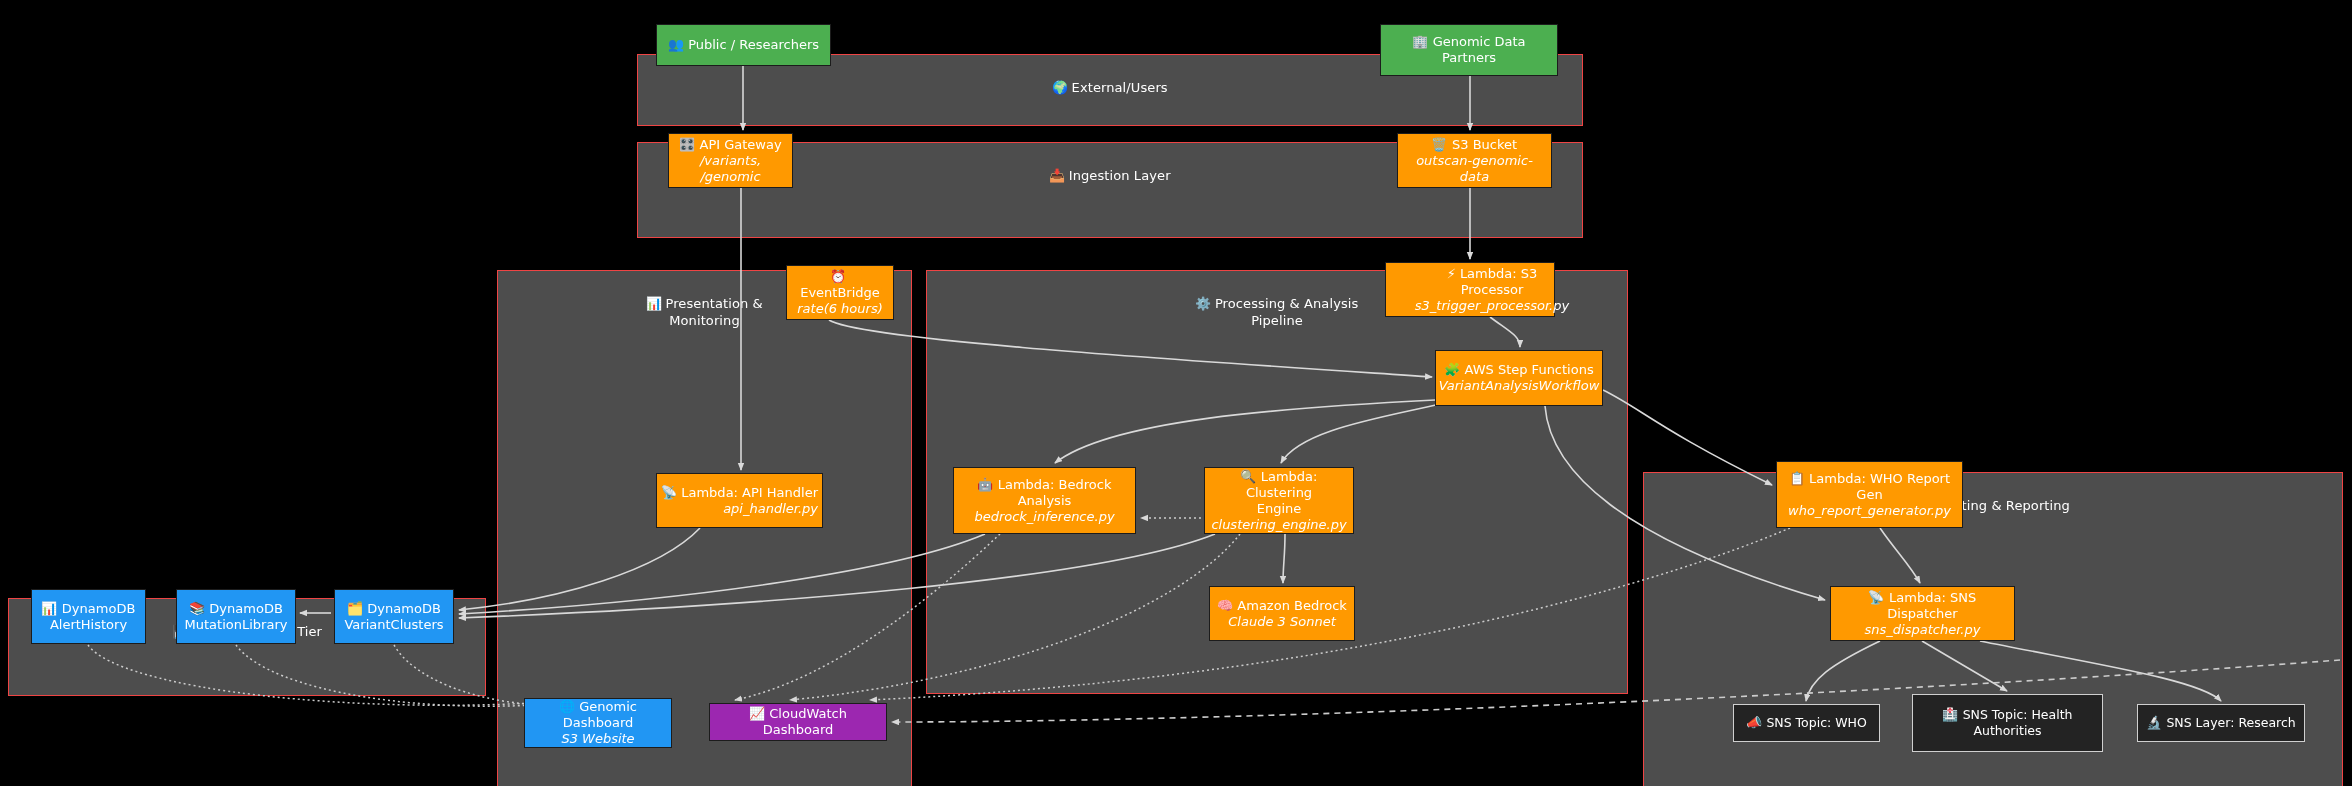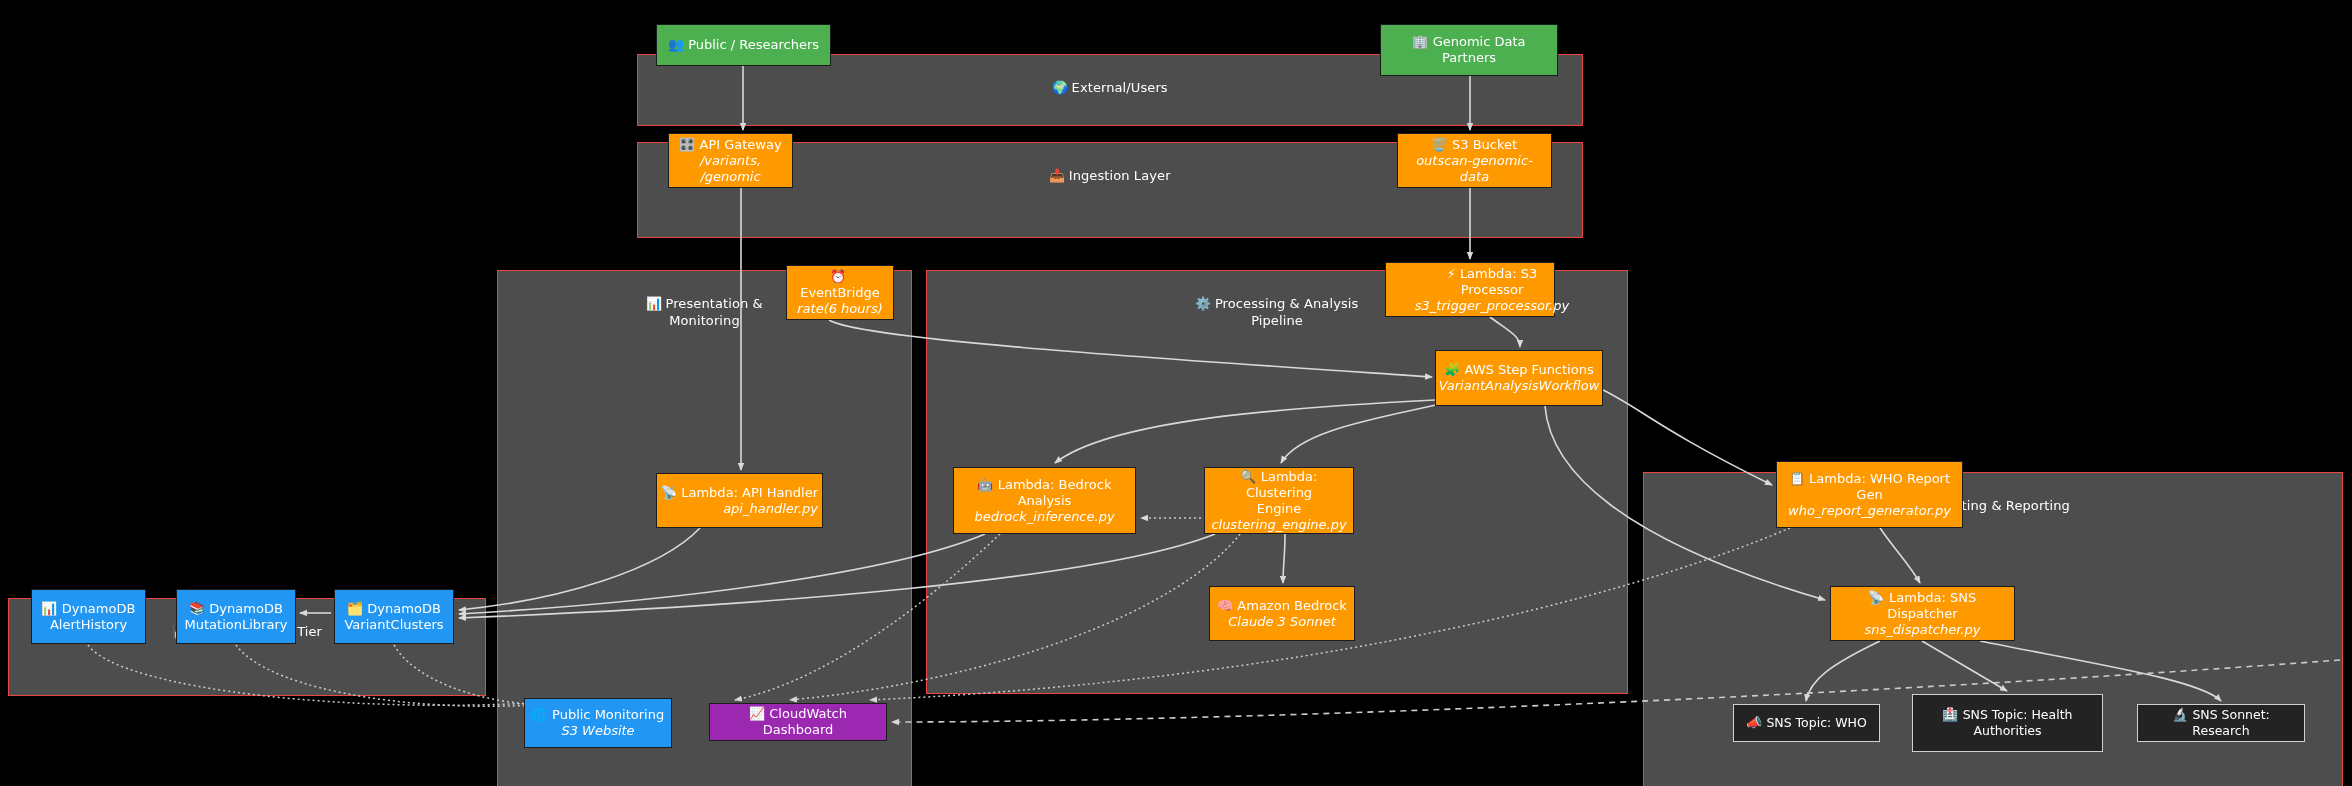--- a/index.html
+++ b/index.html
@@ -263,34 +263,34 @@
     <div class="title"><span class="n-ico">📚</span><span>DynamoDB</span></div>
     <div class="title">MutationLibrary</div>
   </div>
 
   <div class="node blue" style="left:334px; top:589px; width:120px; height:55px;">
     <div class="title"><span class="n-ico">🗂️</span><span>DynamoDB</span></div>
     <div class="title">VariantClusters</div>
   </div>
 
   <div class="node blue" style="left:524px; top:698px; width:148px; height:50px;">
-    <div class="title"><span class="n-ico">🌐</span><span>Public Monitoring</span></div>
+    <div class="title"><span class="n-ico">🌐</span><span>Genomic Dashboard</span></div>
     <div class="sub">S3 Website</div>
   </div>
 
   <div class="node purple" style="left:709px; top:703px; width:178px; height:38px;">
     <div class="title"><span class="n-ico">📈</span><span>CloudWatch Dashboard</span></div>
   </div>
 
   <div class="node dark" style="left:1733px; top:704px; width:147px; height:38px;">
     <div class="title"><span class="n-ico">📣</span><span>SNS Topic: WHO</span></div>
   </div>
 
   <div class="node dark" style="left:1912px; top:694px; width:191px; height:58px;">
     <div class="title"><span class="n-ico">🏥</span><span>SNS Topic: Health
 Authorities</span></div>
   </div>
 
   <div class="node dark" style="left:2137px; top:704px; width:168px; height:38px;">
-    <div class="title"><span class="n-ico">🔬</span><span>SNS Sonnet: Research</span></div>
+    <div class="title"><span class="n-ico">🔬</span><span>SNS Layer: Research</span></div>
   </div>
 
 </div>
 
 </body></html>

